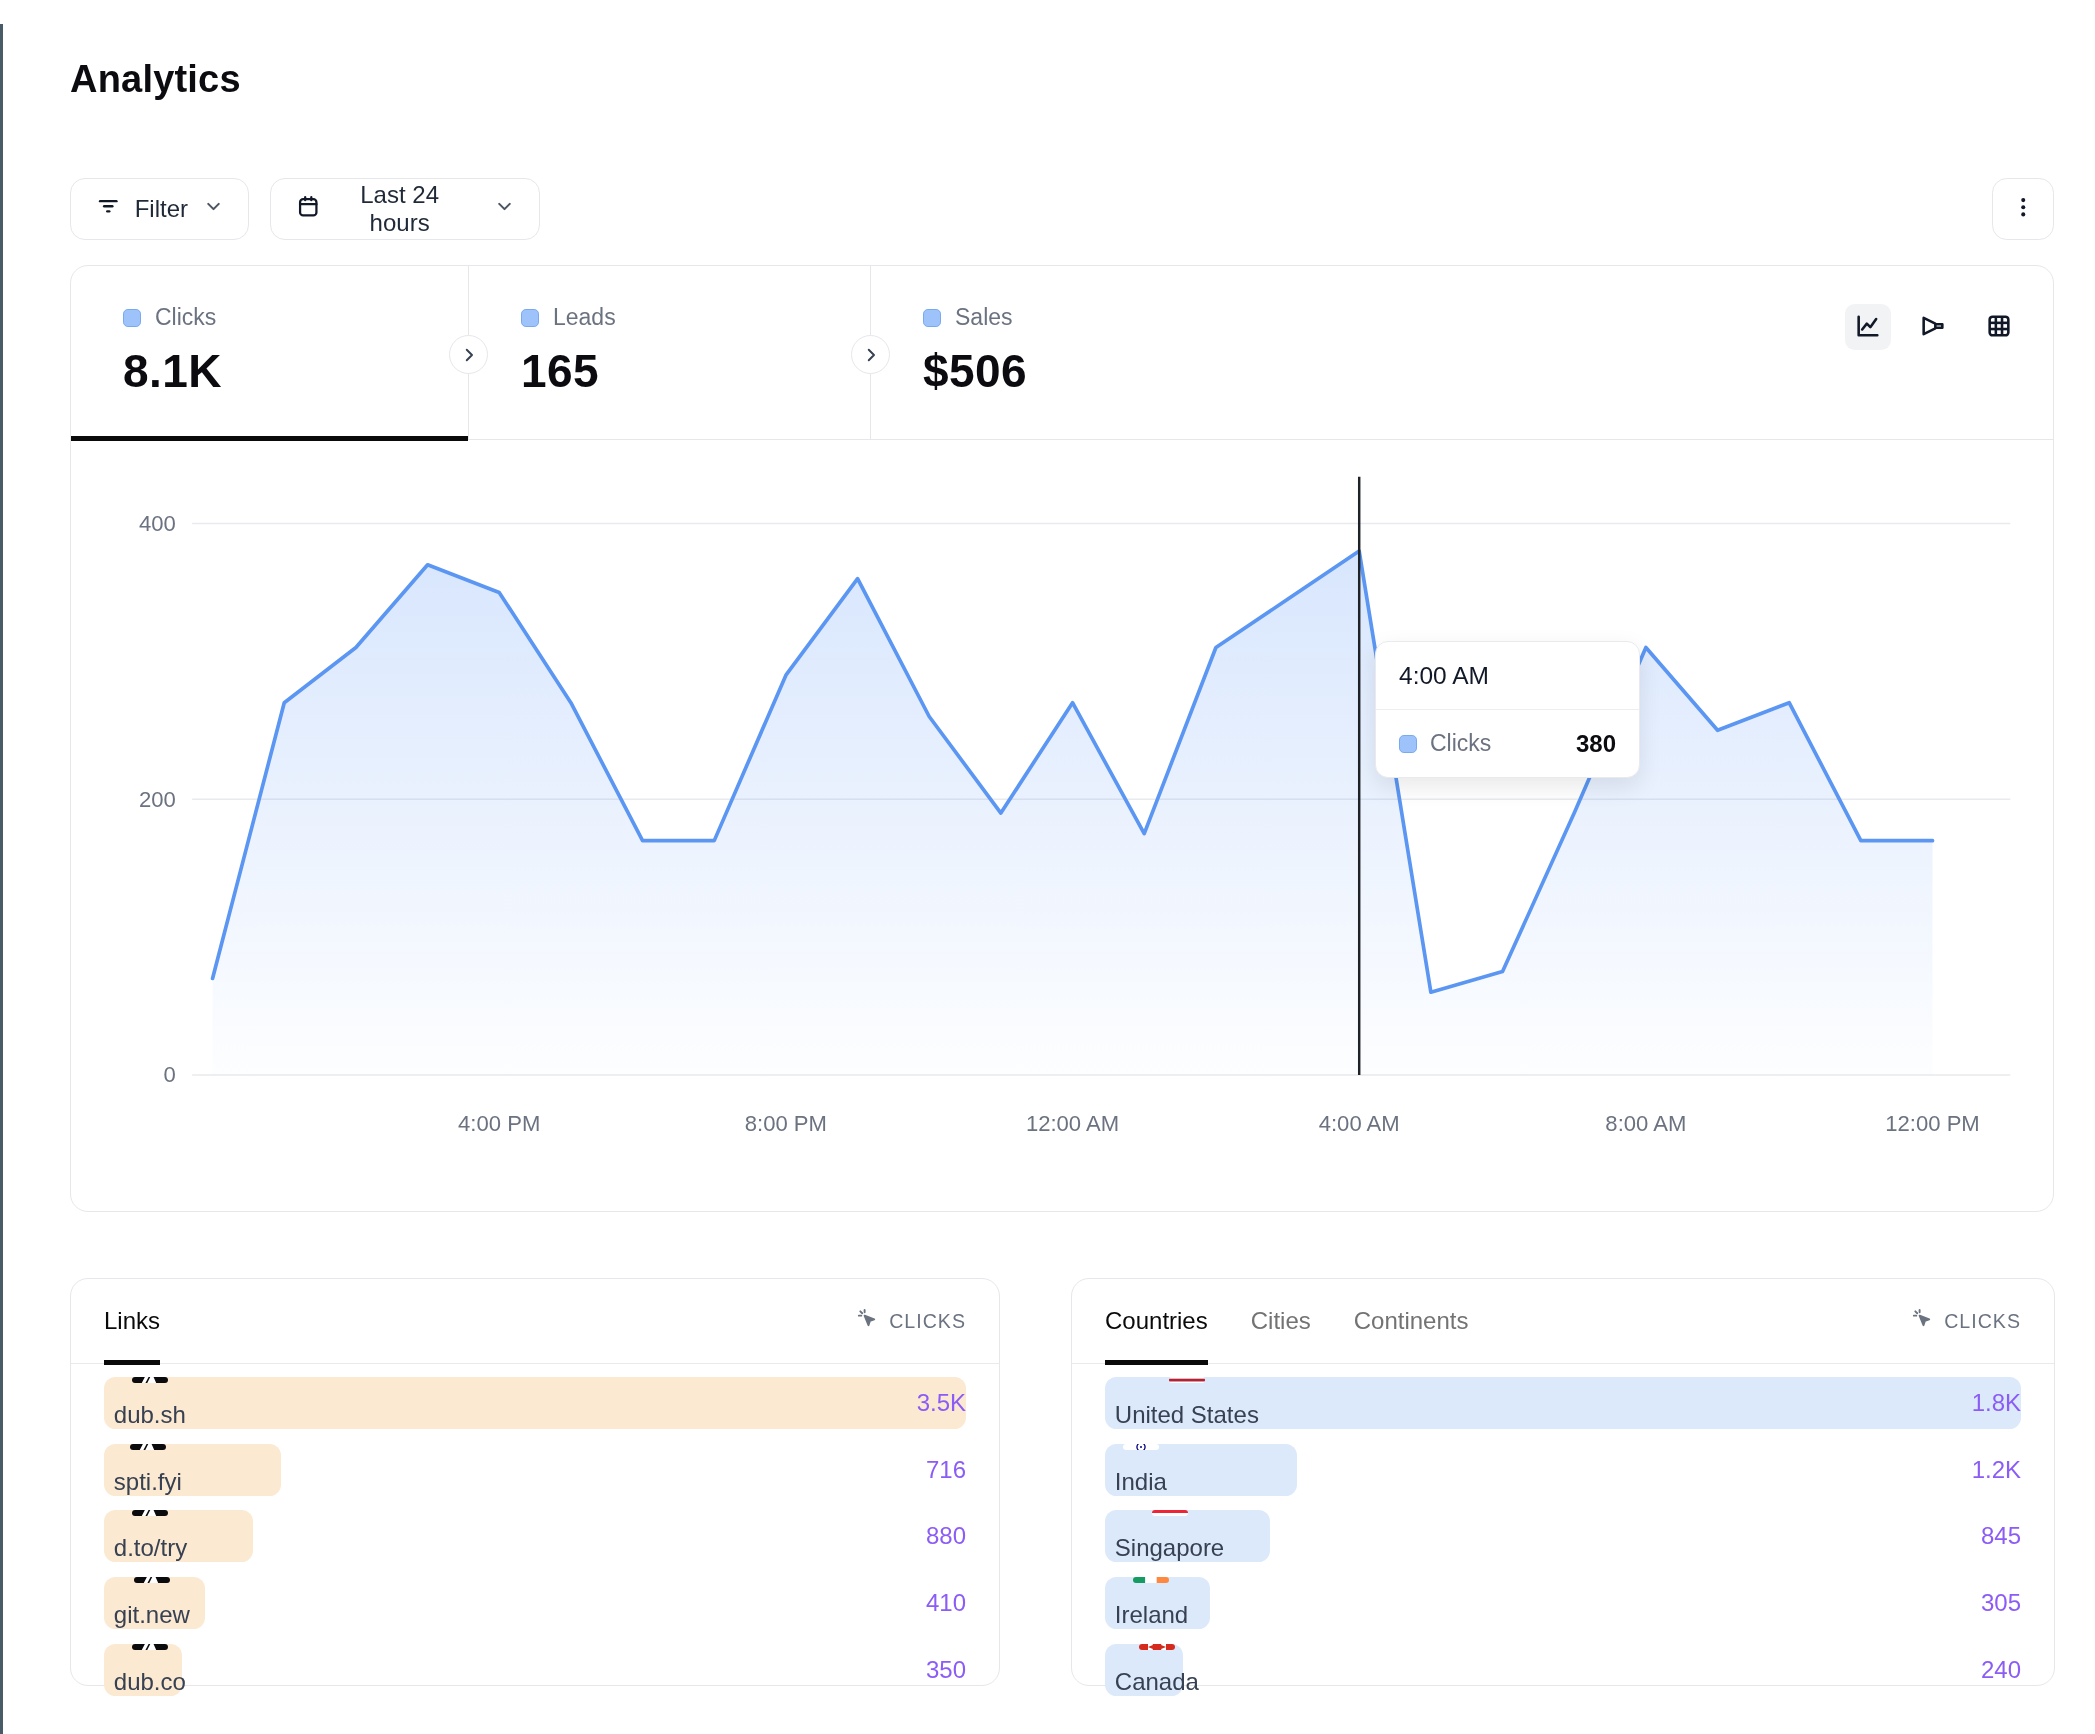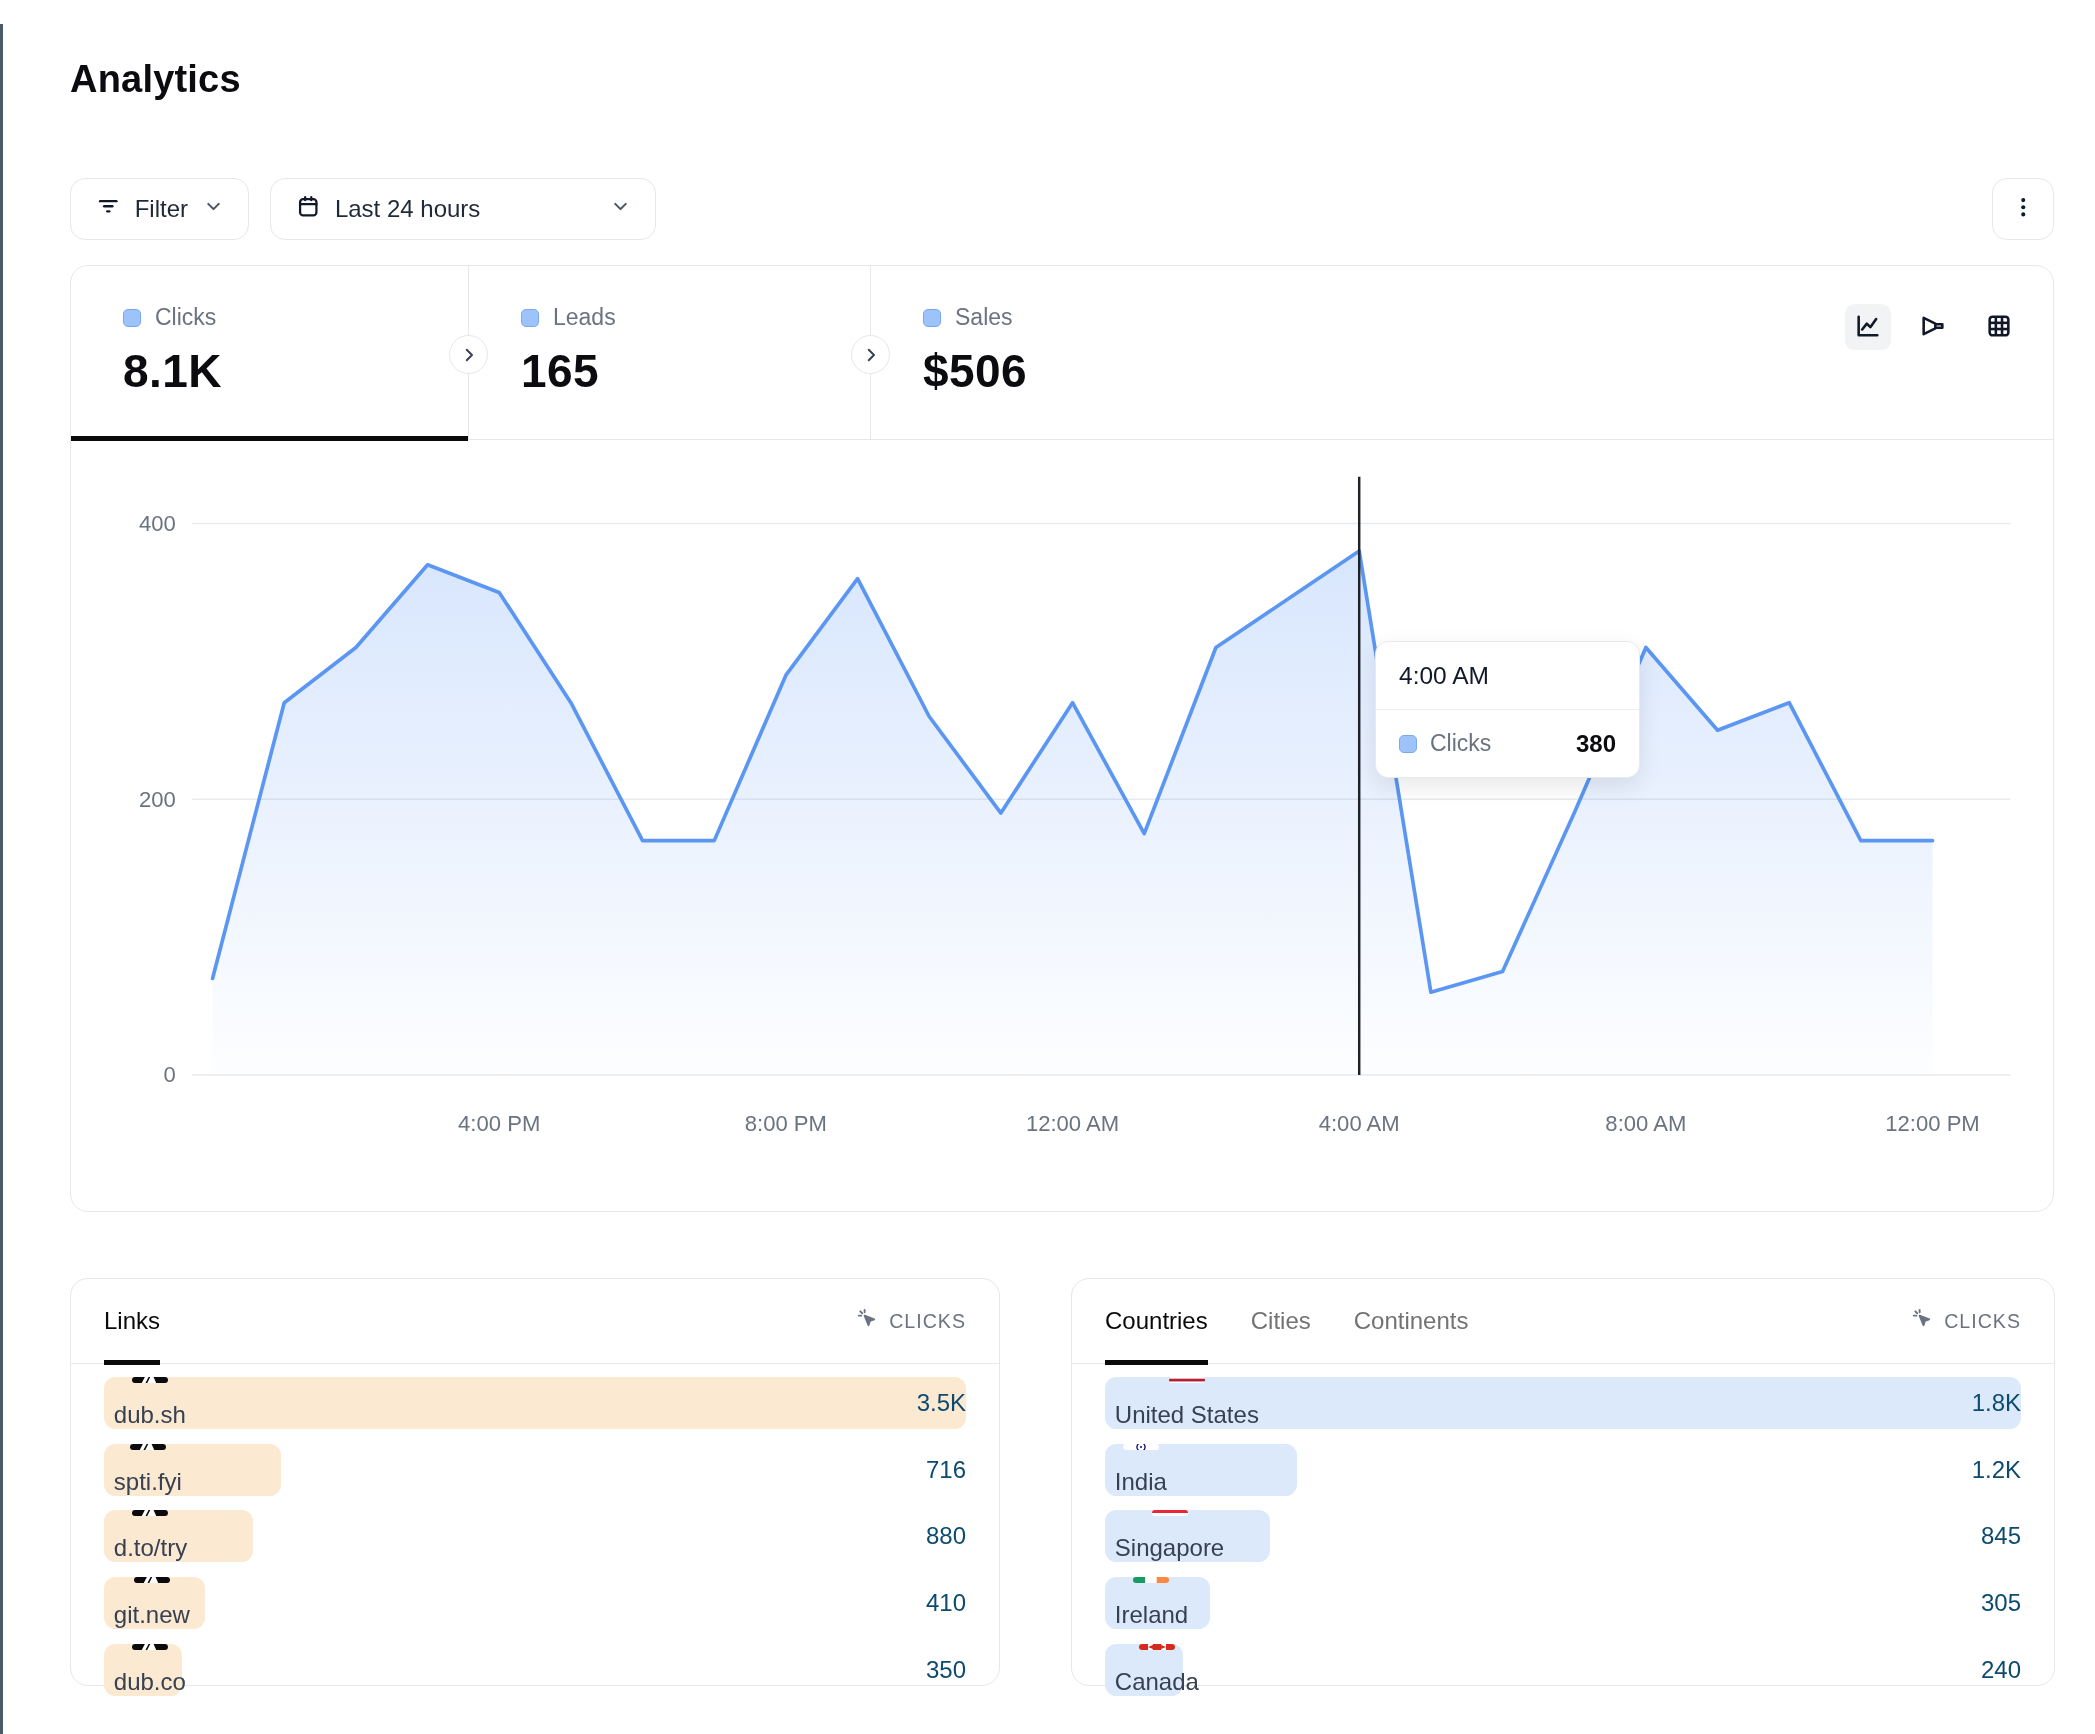--- a/index.html
+++ b/index.html
@@ -6,21 +6,21 @@
   .canvas{position:relative;width:2096px;height:1735px;background:#fff;overflow:hidden;margin-top:24px;}
   .edge-strip{position:absolute;left:0;top:0;width:3.3px;height:1735px;background:#4A5B68;}
   .content{position:absolute;left:70px;top:0;width:1984px;height:1735px;}
 
   .page-title{position:absolute;left:0;top:34px;font-size:38px;font-weight:800;color:#0b0b10;letter-spacing:0.2px;}
 
   
   .toolbar{position:absolute;left:0;top:154px;display:flex;gap:21px;}
   .btn{display:flex;align-items:center;gap:14.7px;height:62px;padding:0 24.5px;border:1.6px solid #e5e7eb;border-radius:15px;background:#fff;font-size:24px;color:#1f2937;box-sizing:border-box;cursor:pointer;}
   .btn svg{flex:0 0 auto;}
-  .date-btn{width:386px;justify-content:flex-start;}
+  .date-btn{width:270px;justify-content:flex-start;}
   .date-btn .spacer{flex:1;}
   .kebab-btn{position:absolute;right:0;top:154px;width:62px;height:62px;border:1.6px solid #e5e7eb;border-radius:14.7px;background:#fff;display:flex;align-items:center;justify-content:center;box-sizing:border-box;cursor:pointer;}
 
   
   .chart-card{position:absolute;left:0;top:241px;width:1984px;height:947px;border:1.6px solid #e5e7eb;border-radius:18px;box-sizing:border-box;background:#fff;}
   .tabs-row{position:relative;height:173px;border-bottom:1.6px solid #e5e7eb;display:flex;}
   .metric-tab{position:relative;box-sizing:border-box;padding:38px 0 0 52px;}
   .metric-tab.b-right{border-right:1.6px solid #e5e7eb;}
   .metric-tab .legend-row{display:flex;align-items:center;gap:14px;}
   .legend-square{width:18px;height:18px;border-radius:4.9px;background:#9EC3FA;border:1.6px solid #79A9F1;box-sizing:border-box;}
@@ -49,21 +49,21 @@
   .panel-tabs{display:flex;gap:43px;height:100%;align-items:center;}
   .panel-tab{position:relative;height:100%;display:flex;align-items:center;font-size:24px;color:#737373;cursor:pointer;}
   .panel-tab.active{color:#0a0a0a;font-weight:500;}
   .panel-tab.active .tab-underline{position:absolute;left:0;bottom:-1.6px;height:4.9px;width:100%;background:#0a0a0a;}
   .clicks-head{margin-left:auto;display:flex;align-items:center;gap:9.8px;color:#6b7280;font-size:19.6px;letter-spacing:1px;}
   .rows{padding:13px 33px 0 33px;}
   .stat-row{position:relative;height:52px;margin-bottom:14.7px;cursor:pointer;}
   .stat-bar{position:absolute;left:0;top:0;height:100%;border-radius:11.5px;}
   .stat-content{position:absolute;left:9.8px;top:0;height:100%;display:flex;align-items:center;gap:18px;z-index:2;flex-direction:column;}
   .stat-label{font-size:24px;color:#374151;}
-  .stat-value{position:absolute;right:0;top:0;height:100%;display:flex;align-items:center;font-size:24px;color:#0c4a6e;z-index:2;}
+  .stat-value{position:absolute;right:0;top:0;height:100%;display:flex;align-items:center;font-size:24px;color:#8b5cf6;z-index:2;}
   .row-icon{width:36px;height:36px;border-radius:9.8px;overflow:hidden;display:flex;align-items:center;justify-content:center;}
   .row-icon svg{display:block;}
 </style>
 </head>
 <body>
 
 <div class="canvas">
   <div class="edge-strip"></div>
 
   <div class="content">

